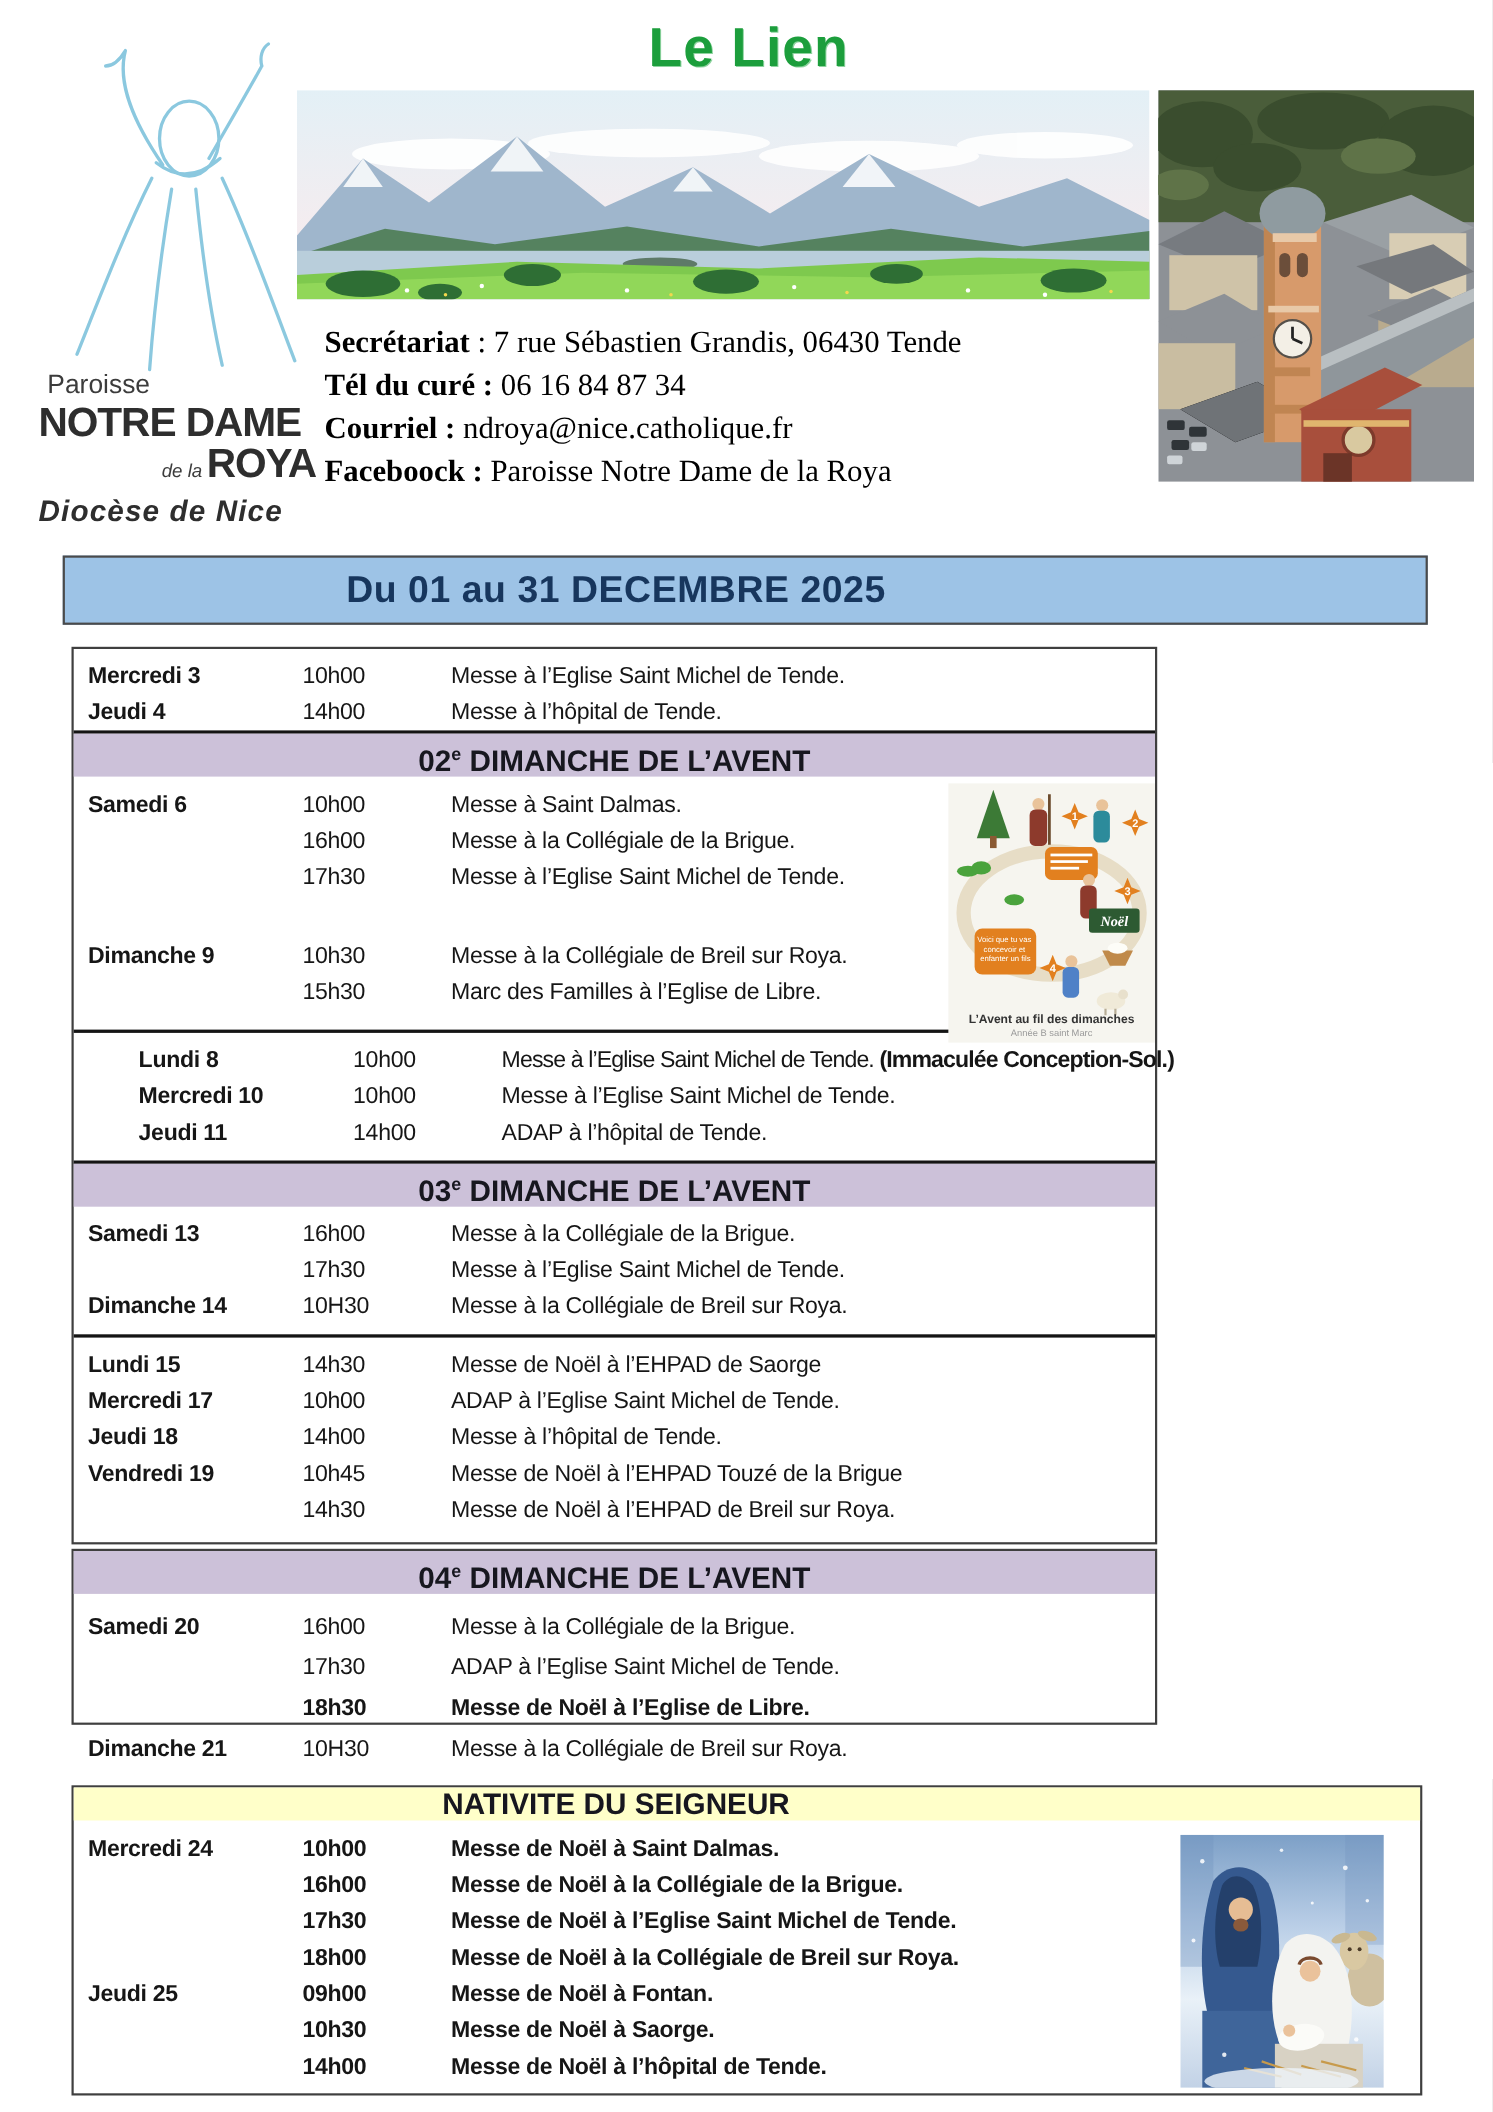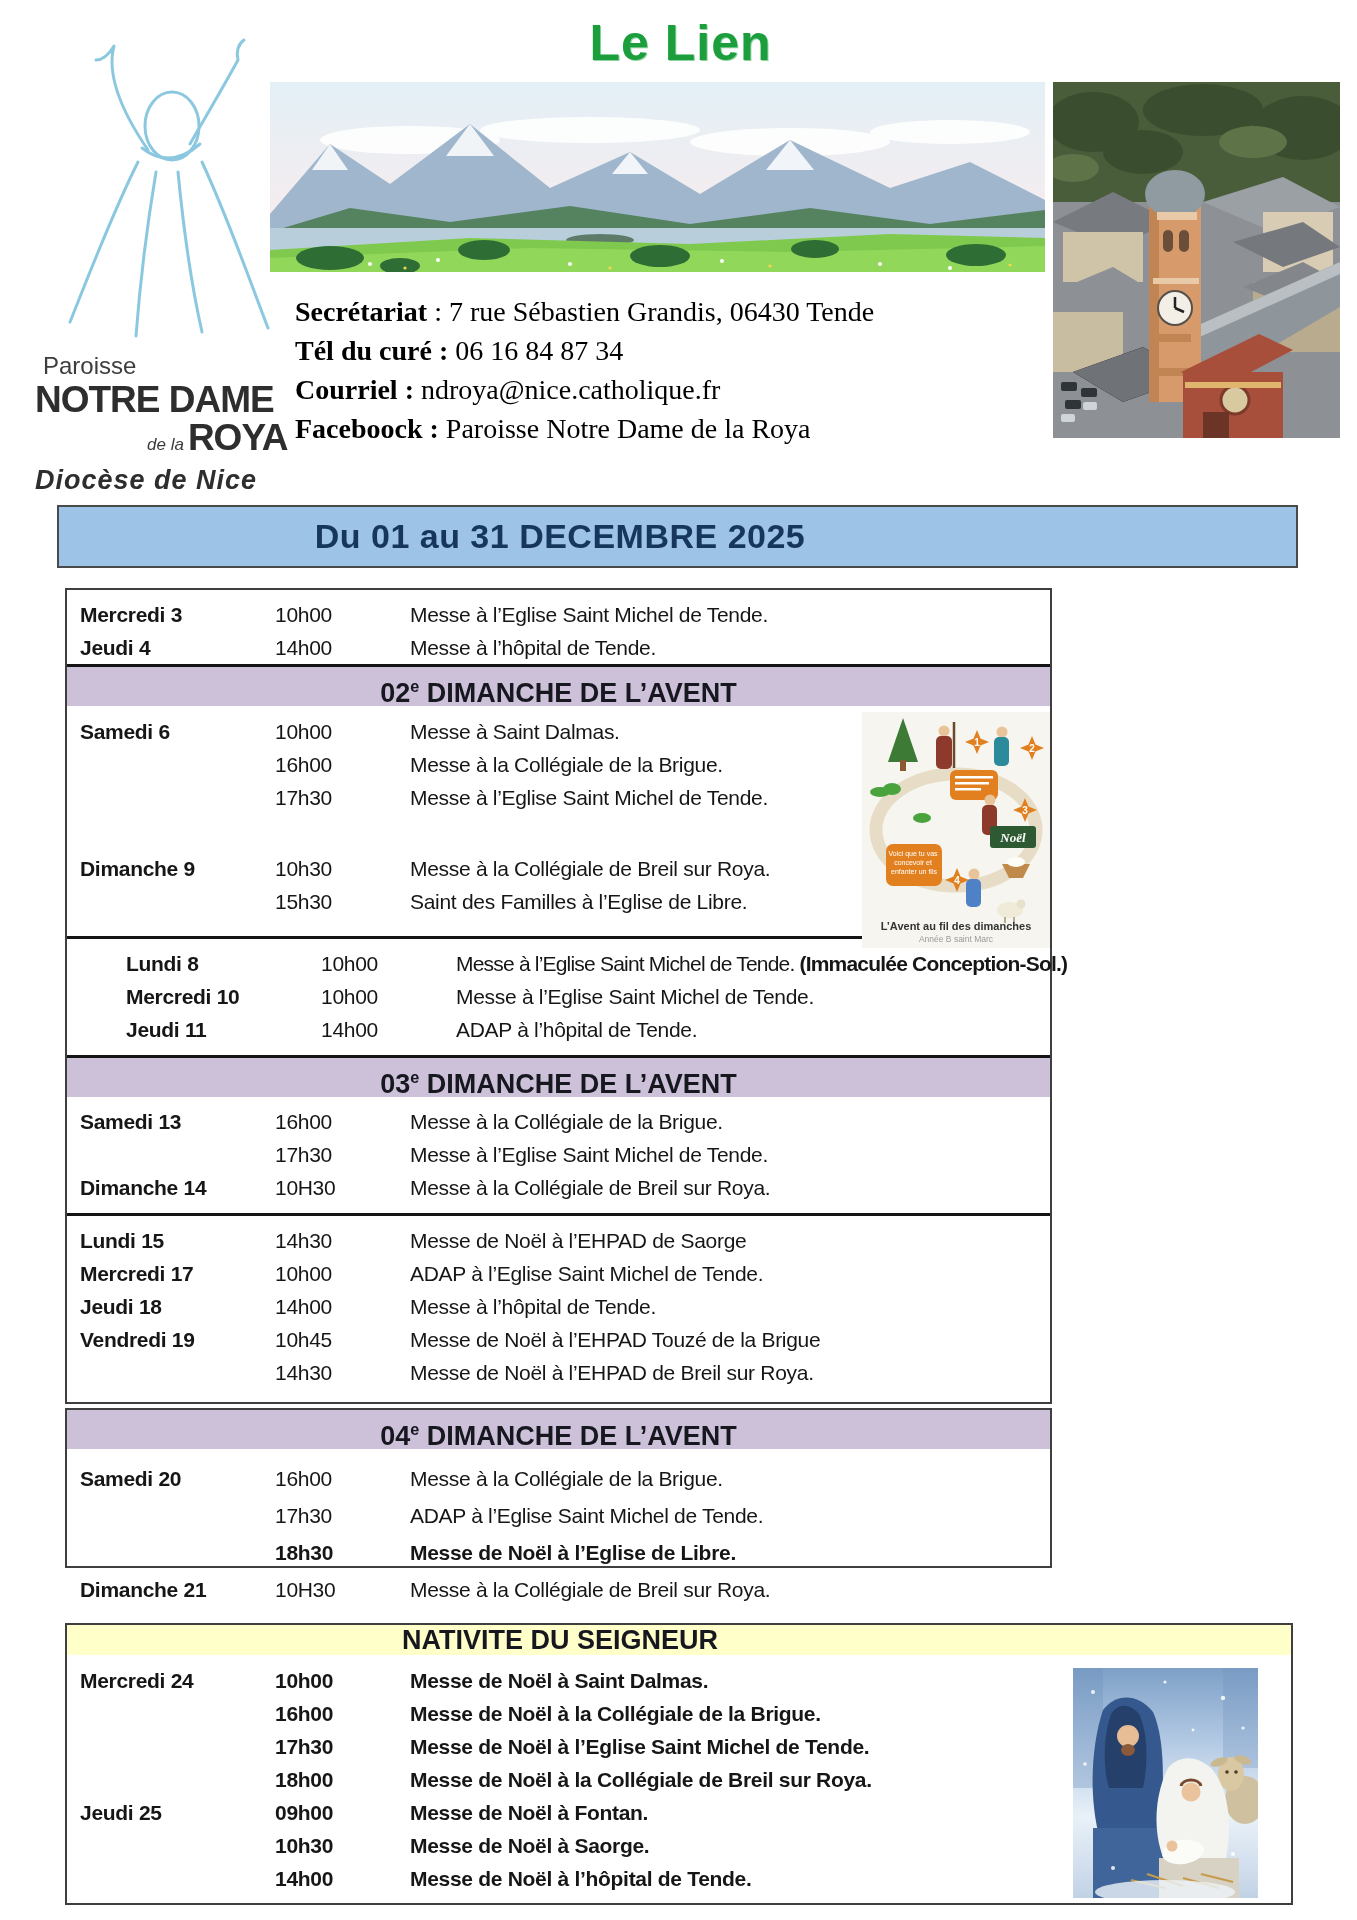--- a/index.html
+++ b/index.html
@@ -4,21 +4,21 @@
 <style>
   html,body{margin:0;padding:0;background:#d9d9d9;}
   .page{position:relative;width:1357px;height:1920px;margin:0 auto;background:#ffffff;
         font-family:"Liberation Sans",sans-serif;overflow:hidden;}
 
   
   .title{position:absolute;top:14px;left:4px;right:0;text-align:center;
          font-size:50px;font-weight:700;letter-spacing:1px;
          color:var(--accent_green,#1C9E3C);text-shadow:1px 1px 0 #8fd3a0;}
   .logo-svg{position:absolute;left:50px;top:30px;}
-  .logo-text{position:absolute;left:35px;top:352px;width:320px;color:#2e2e2e;}
+  .logo-text{position:absolute;left:35px;top:336px;width:320px;color:#2e2e2e;}
   .lt1{font-size:24px;color:#3c3c3c;margin-left:8px;line-height:28px;}
   .lt2{font-size:37px;font-weight:700;letter-spacing:-1px;line-height:40px;}
   .lt3{margin-left:112px;line-height:36px;}
   .lt3 .small{font-size:17px;margin-right:4px;color:#3c3c3c;font-style:italic;}
   .lt3 .big{font-size:37px;font-weight:700;letter-spacing:-1px;}
   .lt4{font-size:27px;font-weight:700;font-style:italic;line-height:34px;letter-spacing:1px;}
   .landscape{position:absolute;left:270px;top:82px;}
   .village{position:absolute;left:1053px;top:82px;}
   .contact{position:absolute;left:295px;top:292px;font-family:"Liberation Serif",serif;
            font-size:28px;line-height:39px;color:#000;}
@@ -249,21 +249,21 @@
         </div>
         <div class="spacer" style="height: 38px;"></div>
         <div class="row">
           <span class="day">Dimanche 9</span>
           <span class="time">10h30</span>
           <span class="desc">Messe à la Collégiale de Breil sur Roya.</span>
         </div>
         <div class="row">
           <span class="day"></span>
           <span class="time">15h30</span>
-          <span class="desc">Saint des Familles à l’Eglise de Libre.</span>
+          <span class="desc">Marc des Familles à l’Eglise de Libre.</span>
         </div>
       </div>
       <div class="divider sec-4"></div>
       <div class="rowgroup sec-5">
         <div class="row tight">
           <span class="day">Lundi 8</span>
           <span class="time">10h00</span>
           <span class="desc">Messe à l’Eglise Saint Michel de Tende. <b>(Immaculée Conception-Sol.)</b></span>
         </div>
         <div class="row">

